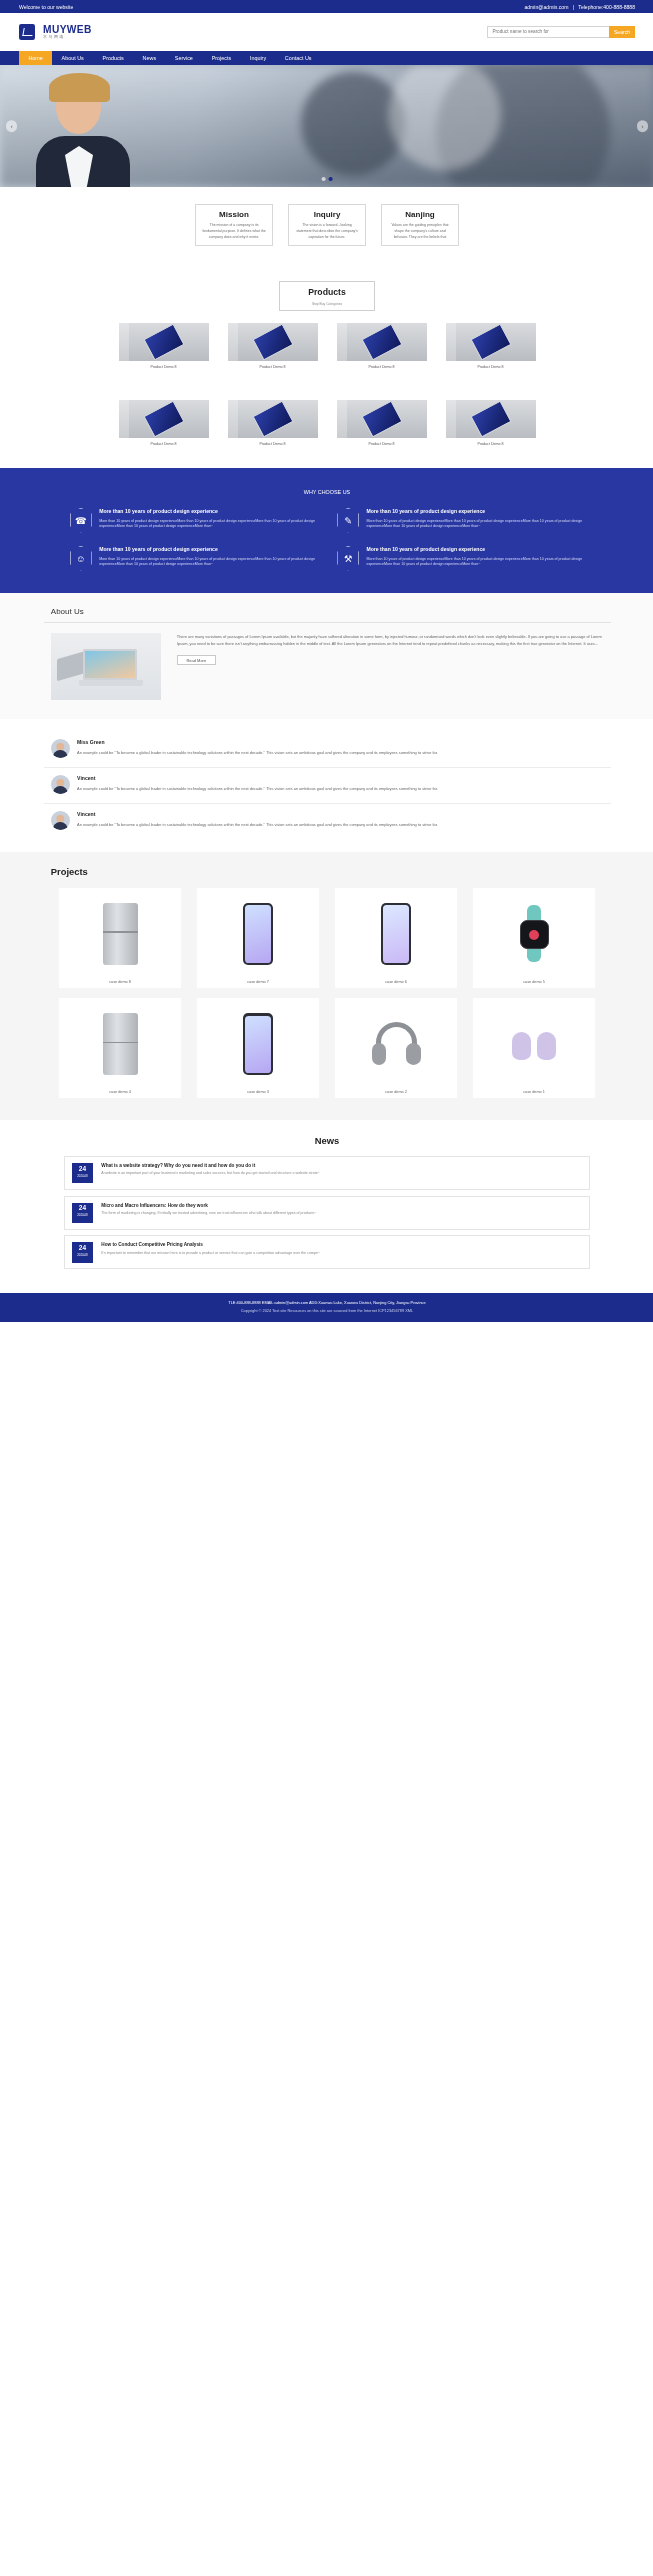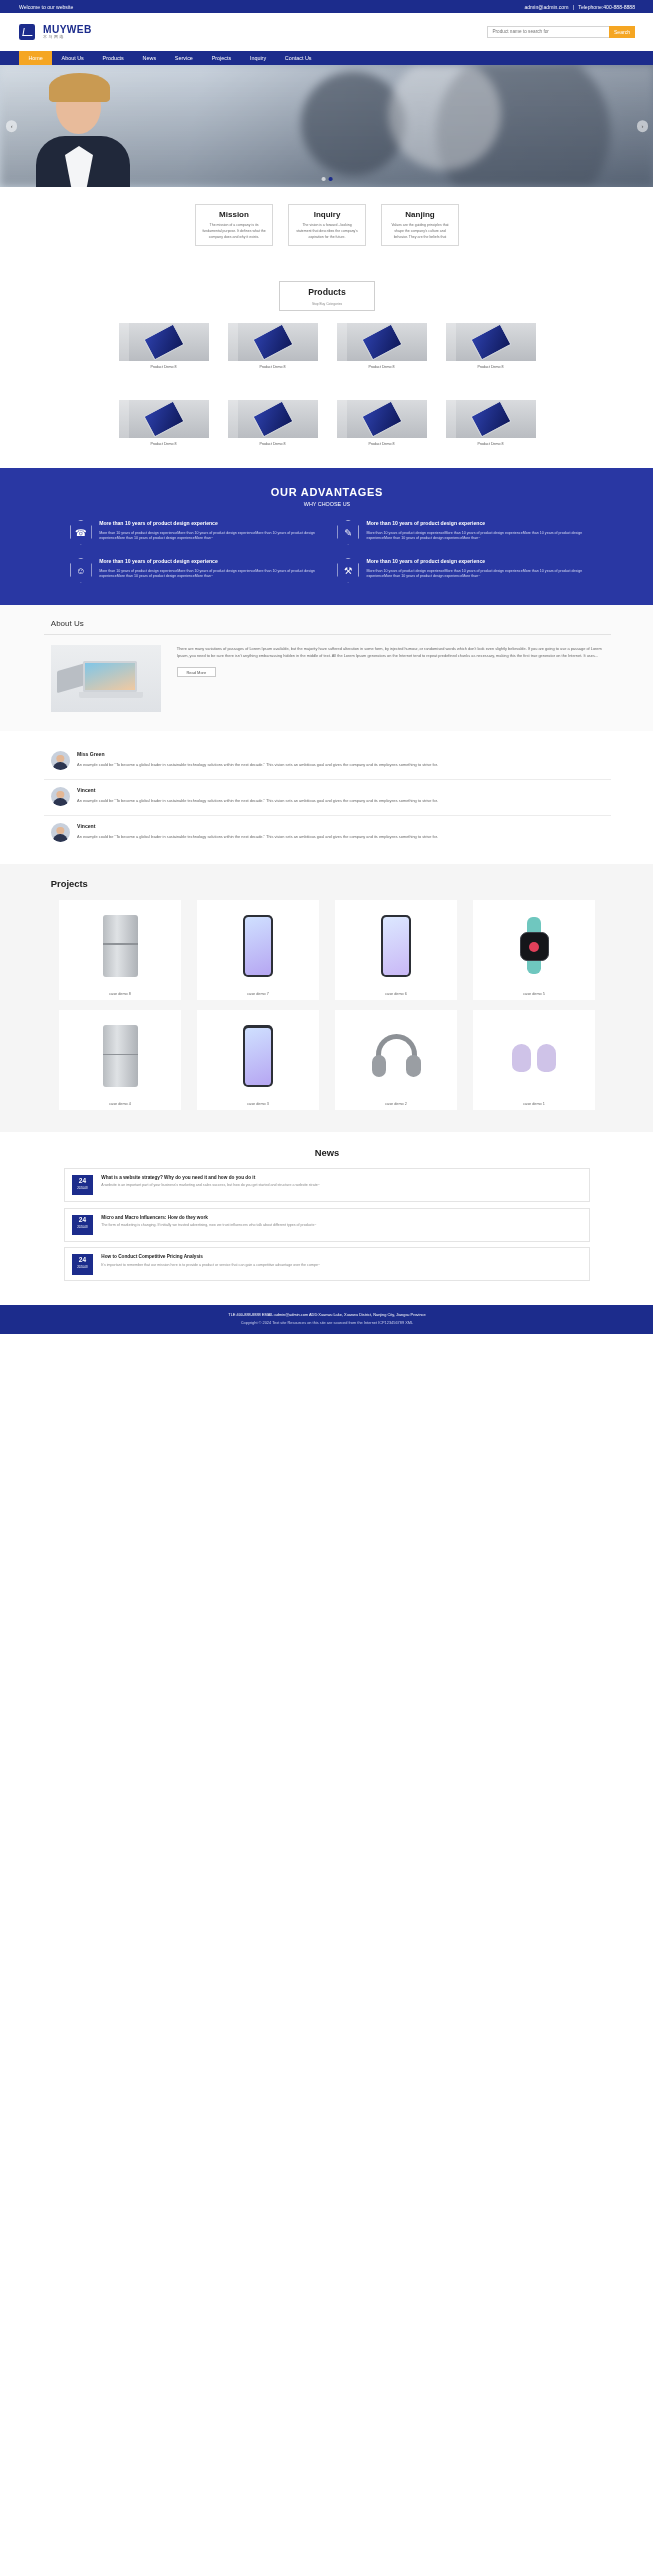--- a/index.html
+++ b/index.html
@@ -502,21 +502,20 @@
         <div class="prod-name">Product Demo 8</div>
       </div>
       <div class="prod-card">
         <div class="prod-thumb"></div>
         <div class="prod-name">Product Demo 8</div>
       </div>
     </div>
   </div>
 
   <div class="adv">
-    <h2>OUR ADVANTAGES</h2>
     <div class="sub">WHY CHOOSE US</div>
     <div class="adv-grid">
       <div class="adv-item">
         <div class="hexicon">☎</div>
         <div>
           <h4>More than 10 years of product design experience</h4>
           <p>More than 10 years of product design experienceMore than 10 years of product design experienceMore than 10 years of product design experienceMore than 10 years of product design experienceMore than~</p>
         </div>
       </div>
       <div class="adv-item">

